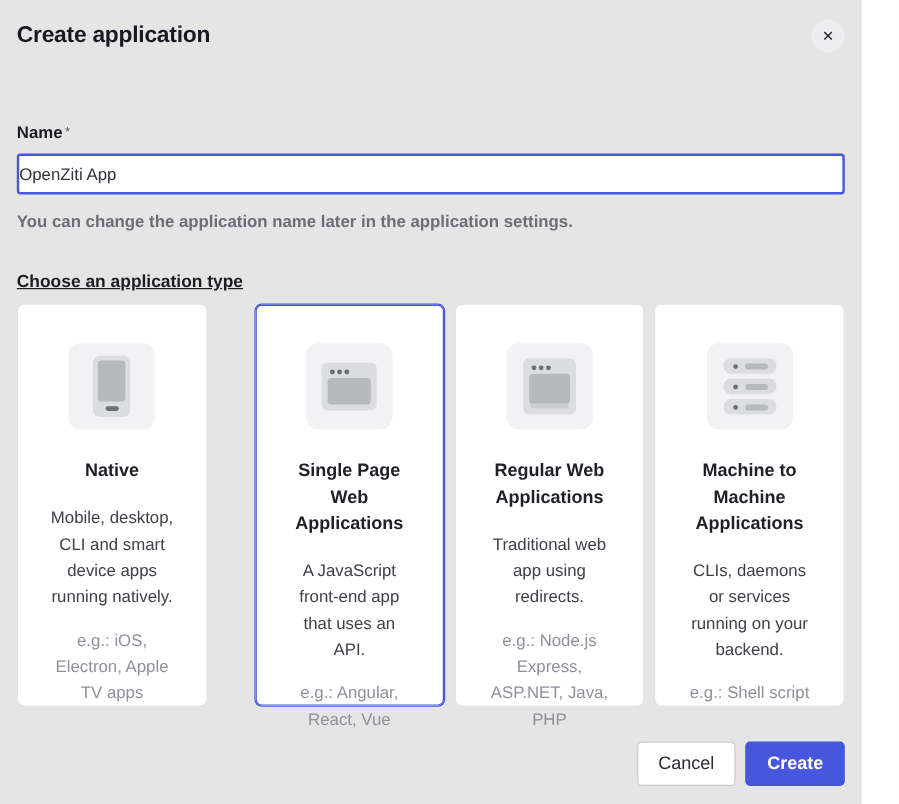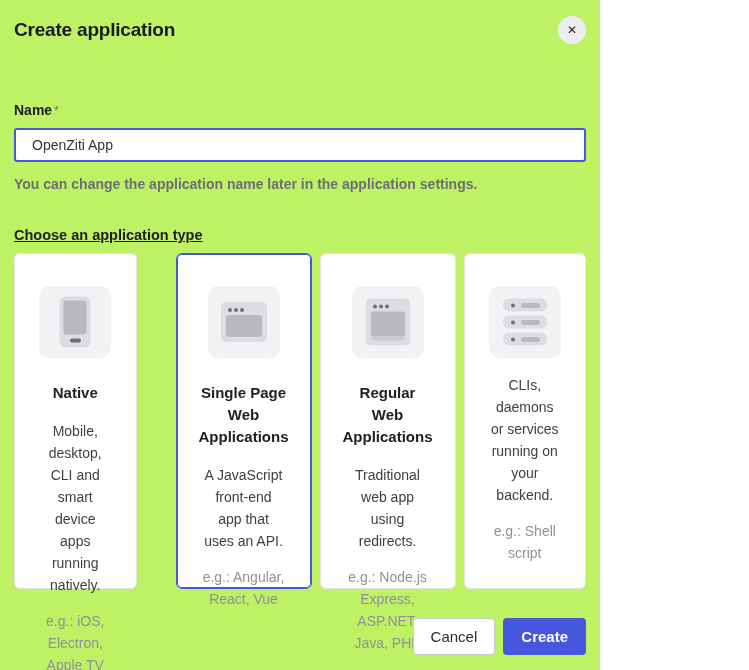--- a/index.html
+++ b/index.html
@@ -2,38 +2,38 @@
 <html style="--accent: #4757dd; --card-border: #e2e3e7; --icon-bg: #f2f2f4;"><head>
 <meta charset="utf-8">
 <style>
   * { margin:0; padding:0; box-sizing:border-box; }
   html,body { background:#ffffff; }
   body {
     width:749px; height:670px; overflow:hidden;
     font-family:"Liberation Sans","DejaVu Sans",sans-serif;
     color:#1c1d22;
   }
-  .dialog { width:600px; height:670px; background:#bef264; position:relative; }
+  .dialog { width:718px; height:670px; background:#e5e5e5; position:relative; }
 
   
   .header { display:flex; justify-content:space-between; align-items:flex-start; padding:16px 14px 0 14px; }
   .title { font-size:19px; font-weight:700; color:#191a21; letter-spacing:-0.2px; padding-top:3px; }
   .close-btn {
     width:28px; height:28px; border-radius:50%; background:#ededf0; border:none;
     display:flex; align-items:center; justify-content:center; cursor:pointer;
     font-size:12px; color:#1f2026; line-height:1;
   }
 
   
   .field-label { margin:58px 14px 0 14px; font-size:14px; font-weight:700; color:#1c1d22; line-height:17px; }
   .req { font-size:11px; color:#5f6067; vertical-align:top; margin-left:2px; font-weight:400; }
   .name-input {
     display:block; margin:9px 14px 0 14px; width:calc(100% - 28px); height:34px;
     border:2px solid var(--accent,#4757dd); border-radius:3px; outline:none;
-    font-family:inherit; font-size:14px; color:#33343a; padding:0 16px; caret-color:#1c1d22;
+    font-family:inherit; font-size:14px; color:#33343a; padding:0 0; caret-color:#1c1d22;
   }
   .helper { margin:13px 14px 0 14px; font-size:14px; color:#6d6e75; line-height:18px;font-weight:bold; }
   .type-label { margin:33px 14px 0 14px; font-size:14.5px; font-weight:700; color:#1c1d22; line-height:18px;text-decoration:underline; }
 
   
   .cards { display:flex; gap:8px; margin:9px 14px 0 14px; }
   .card {
     flex:1 1 0; height:336px; background:#fff; border:1px solid var(--card-border,#e2e3e7);
     border-radius:6px; text-align:center; padding-top:32px; cursor:pointer;
   }
@@ -147,20 +147,21 @@
           <div class="stack-bar">
               <div class="stack-dot"></div>
               <div class="stack-pill"></div>
             </div>
           <div class="stack-bar">
               <div class="stack-dot"></div>
               <div class="stack-pill"></div>
             </div>
         </div>
       </div>
+      <div class="card-title">Machine to Machine Applications</div>
       <div class="card-desc">CLIs, daemons or services running on your backend.</div>
       <div class="card-eg">e.g.: Shell script</div>
     </div>
 
   </div>
 
   <div class="footer">
     <button class="btn btn-cancel">Cancel</button>
     <button class="btn btn-create">Create</button>
   </div>

